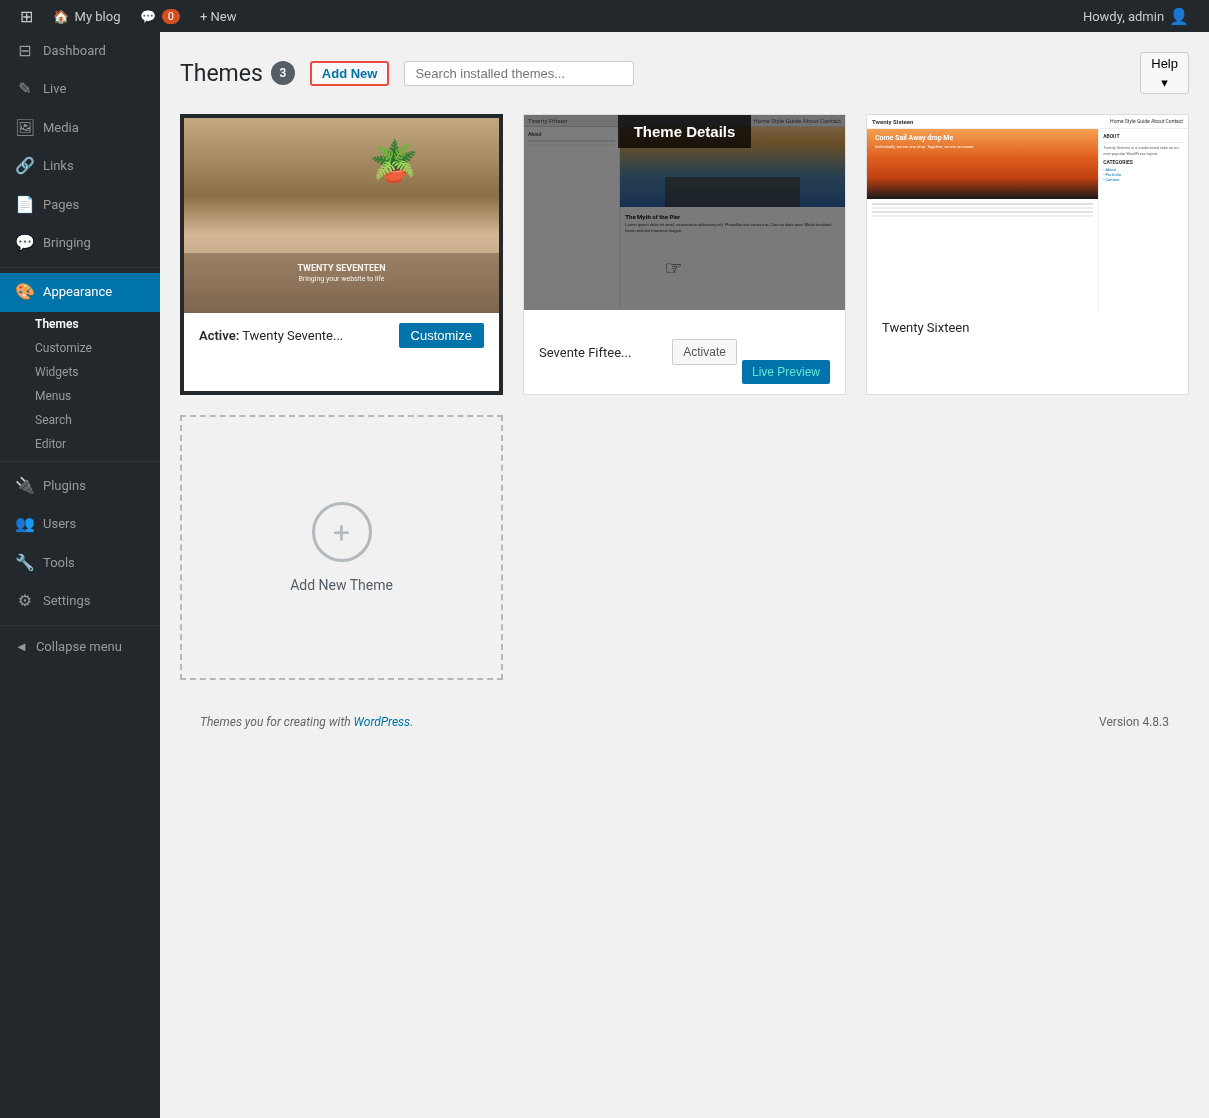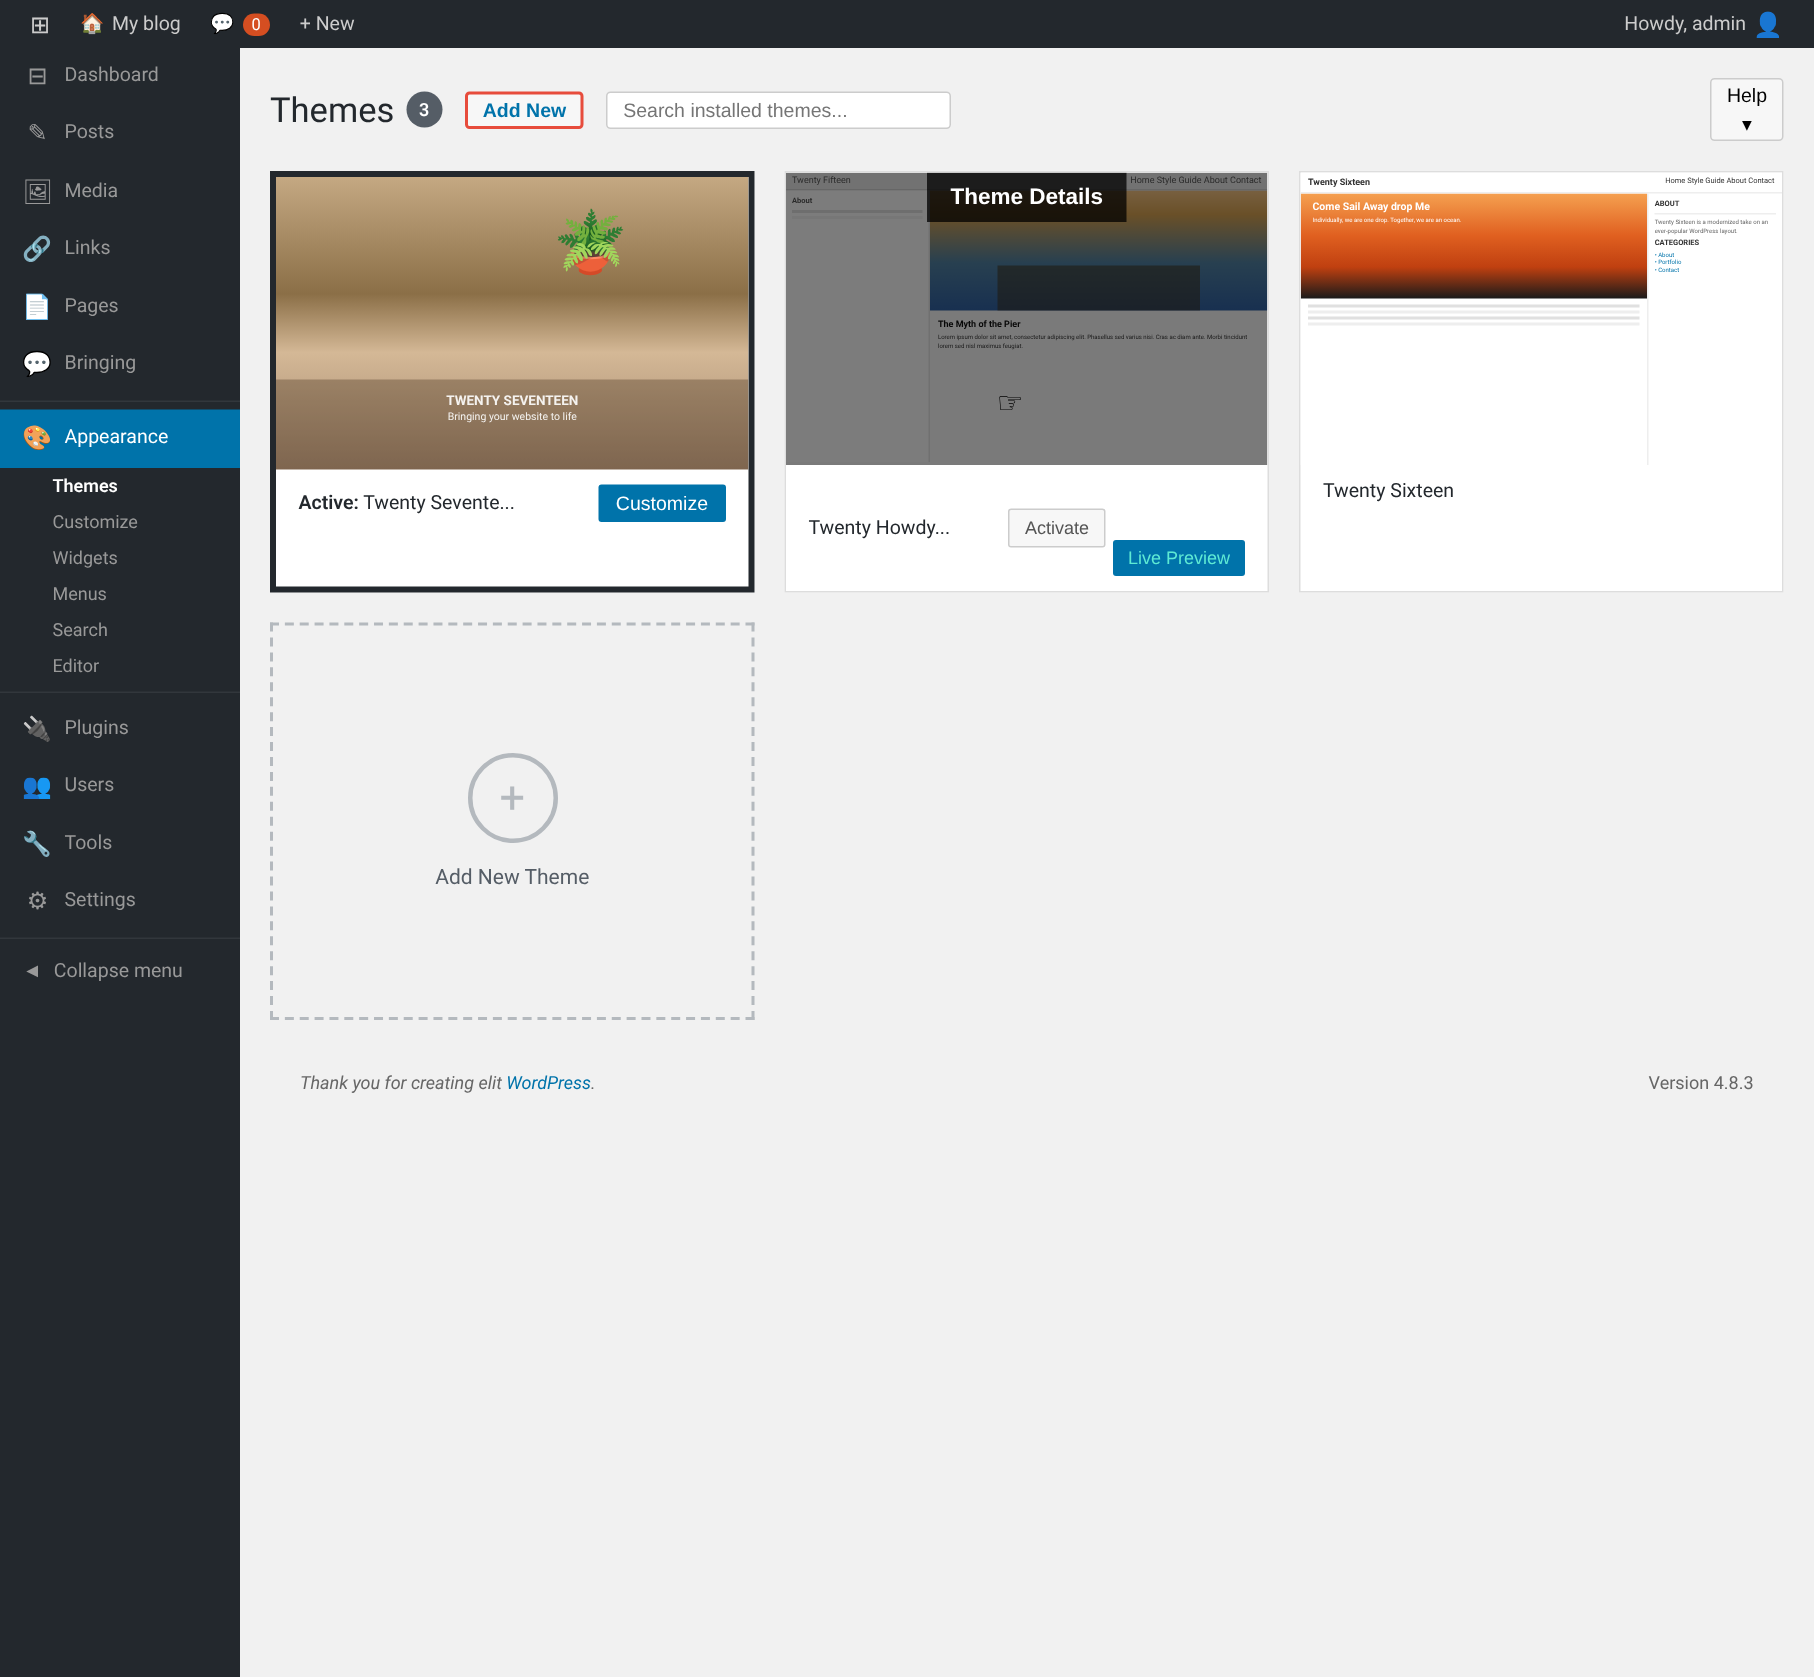--- a/index.html
+++ b/index.html
@@ -374,21 +374,21 @@
 
 <div id="wpwrap">
 
   <div id="adminmenuwrap">
     <div class="menu-item">
       <span class="menu-icon">⊟</span>
       <span>Dashboard</span>
     </div>
     <div class="menu-item">
       <span class="menu-icon">✎</span>
-      <span>Posts</span>
+      <span>Live</span>
     </div>
     <div class="menu-item">
       <span class="menu-icon">🖼</span>
       <span>Media</span>
     </div>
     <div class="menu-item">
       <span class="menu-icon">🔗</span>
       <span>Links</span>
     </div>
     <div class="menu-item">
@@ -505,21 +505,21 @@
               </div>
             </div>
 
             <div class="theme-overlay">
               <button class="theme-details-btn">Theme Details</button>
             </div>
 
             <div class="cursor-hand">☞</div>
           </div>
           <div class="theme-footer">
-            <div class="theme-name">Twenty Howdy...</div>
+            <div class="theme-name">Sevente Fiftee...</div>
             <div class="theme-actions">
               <button class="activate-btn">Activate</button>
               <button class="live-preview-btn">Live Preview</button>
             </div>
           </div>
         </div>
 
         <div class="theme-card">
           <div class="thumb-sixteen">
             <div class="sixteen-header">
@@ -563,20 +563,20 @@
           </div>
           <div class="add-theme-label">Add New Theme</div>
         </div>
 
       </div>
     </div>
 
     <div id="wpfooter">
       <div>
         <em>
-          <span>Thank you for creating elit</span>
+          <span>Themes you for creating with</span>
           <a href="#">WordPress</a>.
         </em>
       </div>
       <div>Version 4.8.3</div>
     </div>
   </div>
 </div>
 
 </body></html>

